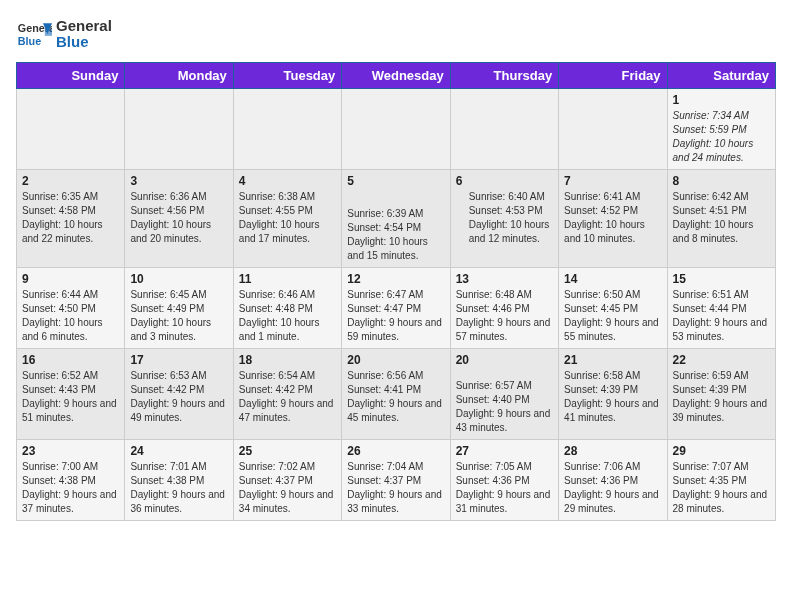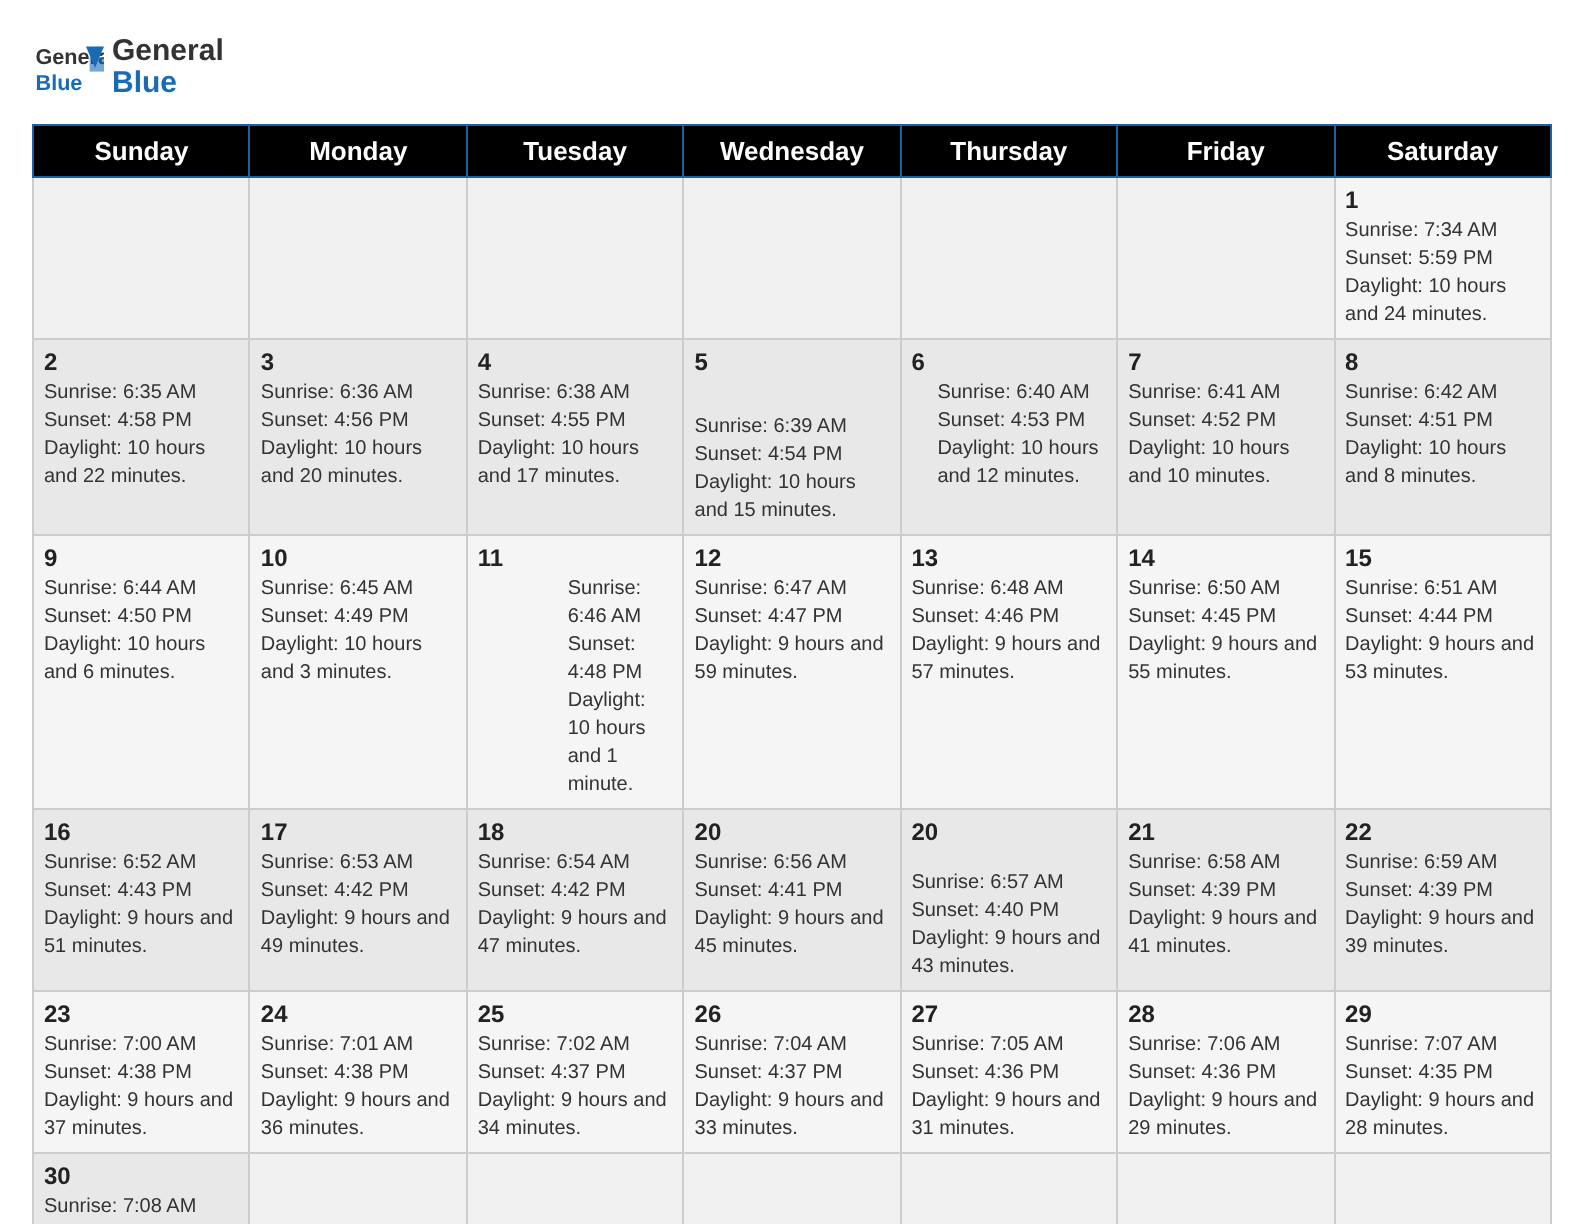--- a/index.html
+++ b/index.html
@@ -36,25 +36,25 @@
     .title-block p {
       font-size: 14px;
       color: #444;
     }
     .calendar {
       width: 100%;
       border-collapse: collapse;
       border: 1px solid #ccc;
     }
     .calendar thead tr th {
-      background-color: #000000;
+      background-color: #6d28d9;
       color: #fff;
       font-size: 13px;
       font-weight: bold;
-      text-align: center;
+      text-align: right;
       padding: 5px 6px;
       border: 1px solid #2060a0;
     }
     .calendar tbody tr td {
       vertical-align: top;
       border: 1px solid #ccc;
       padding: 4px 5px;
       font-size: 10.5px;
       color: #222;
       width: calc(100% / 7);
@@ -120,21 +120,21 @@
   <tbody>
   <tr>
         <td class="empty"></td>
         <td class="empty"></td>
         <td class="empty"></td>
         <td class="empty"></td>
         <td class="empty"></td>
         <td class="empty"></td>
         <td>
           <span class="day-num">1</span>
-          <div class="day-info" style="white-space: pre-line;">Sunrise: 7:34 AM
+          <div class="day-info" style="white-space: pre-line; font-style: italic;">Sunrise: 7:34 AM
 Sunset: 5:59 PM
 Daylight: 10 hours and 24 minutes.</div>
         </td>
       </tr>
       <tr>
         <td>
           <span class="day-num">2</span>
           <div class="day-info" style="white-space: pre-line;">Sunrise: 6:35 AM
 Sunset: 4:58 PM
 Daylight: 10 hours and 22 minutes.</div>
@@ -184,21 +184,21 @@
 Daylight: 10 hours and 6 minutes.</div>
         </td>
         <td>
           <span class="day-num">10</span>
           <div class="day-info" style="white-space: pre-line;">Sunrise: 6:45 AM
 Sunset: 4:49 PM
 Daylight: 10 hours and 3 minutes.</div>
         </td>
         <td>
           <span class="day-num">11</span>
-          <div class="day-info" style="white-space: pre-line; margin-left: 45px;">Sunrise: 6:46 AM
+          <div class="day-info" style="white-space: pre-line;">Sunrise: 6:46 AM
 Sunset: 4:48 PM
 Daylight: 10 hours and 1 minute.</div>
         </td>
         <td>
           <span class="day-num">12</span>
           <div class="day-info" style="white-space: pre-line;">Sunrise: 6:47 AM
 Sunset: 4:47 PM
 Daylight: 9 hours and 59 minutes.</div>
         </td>
         <td>
@@ -301,28 +301,14 @@
 Sunset: 4:36 PM
 Daylight: 9 hours and 29 minutes.</div>
         </td>
         <td>
           <span class="day-num">29</span>
           <div class="day-info" style="white-space: pre-line;">Sunrise: 7:07 AM
 Sunset: 4:35 PM
 Daylight: 9 hours and 28 minutes.</div>
         </td>
       </tr>
-      <tr>
-        <td>
-          <span class="day-num">30</span>
-          <div class="day-info" style="white-space: pre-line;">Sunrise: 7:08 AM
-Sunset: 4:35 PM
-Daylight: 9 hours and 27 minutes.</div>
-        </td>
-        <td class="empty"></td>
-        <td class="empty"></td>
-        <td class="empty"></td>
-        <td class="empty"></td>
-        <td class="empty"></td>
-        <td class="empty"></td>
-      </tr>
     </tbody>
 </table>
 
 </body></html>

